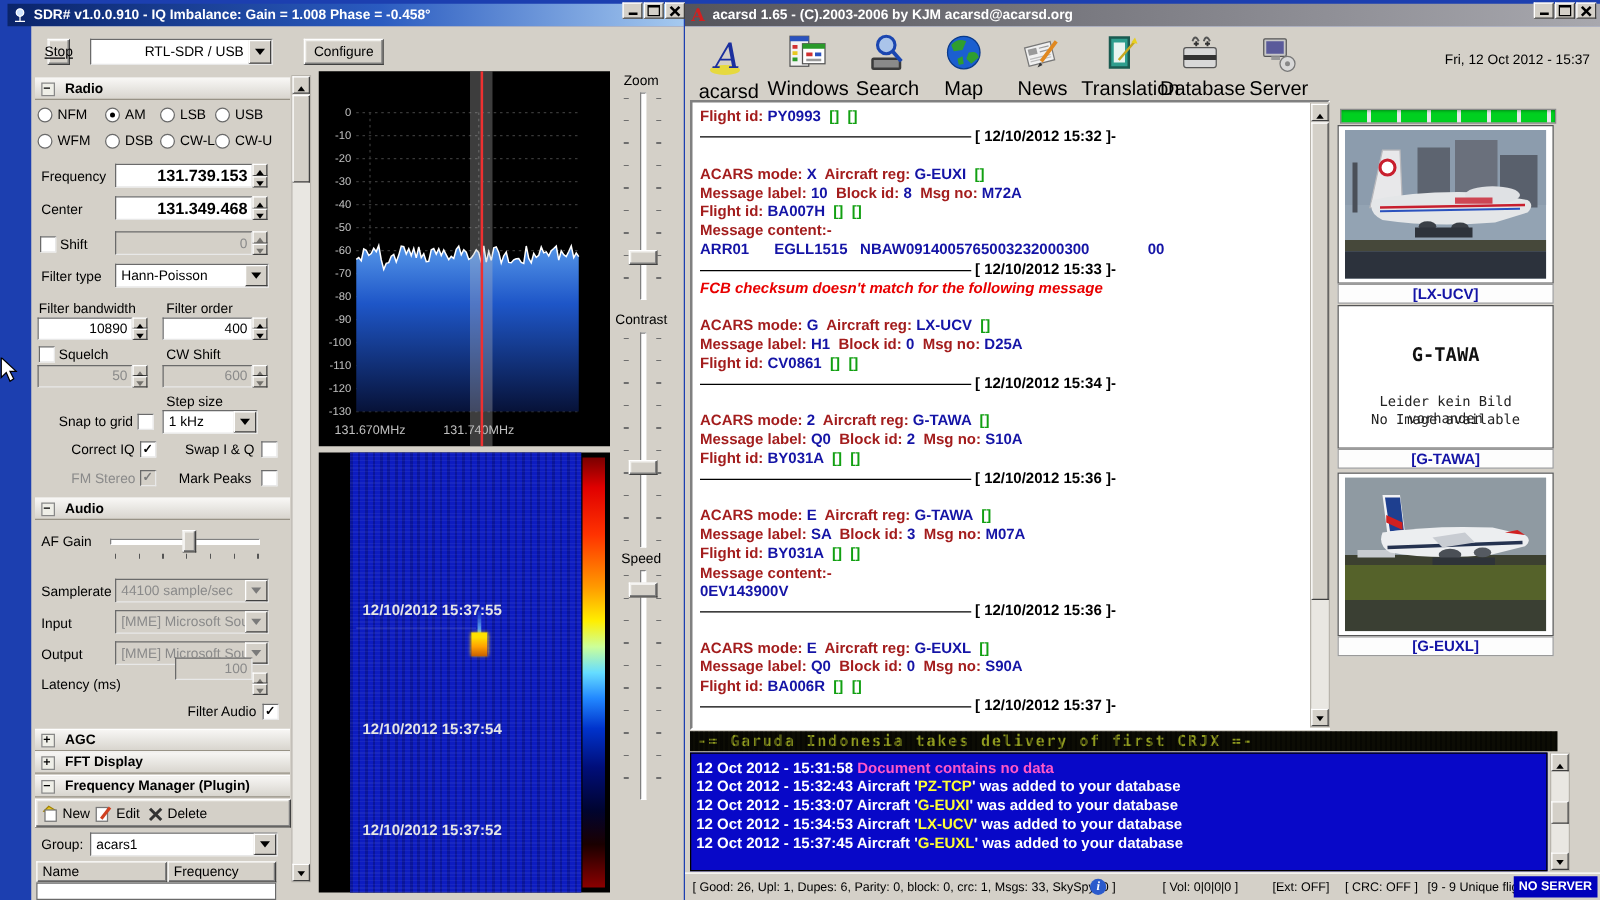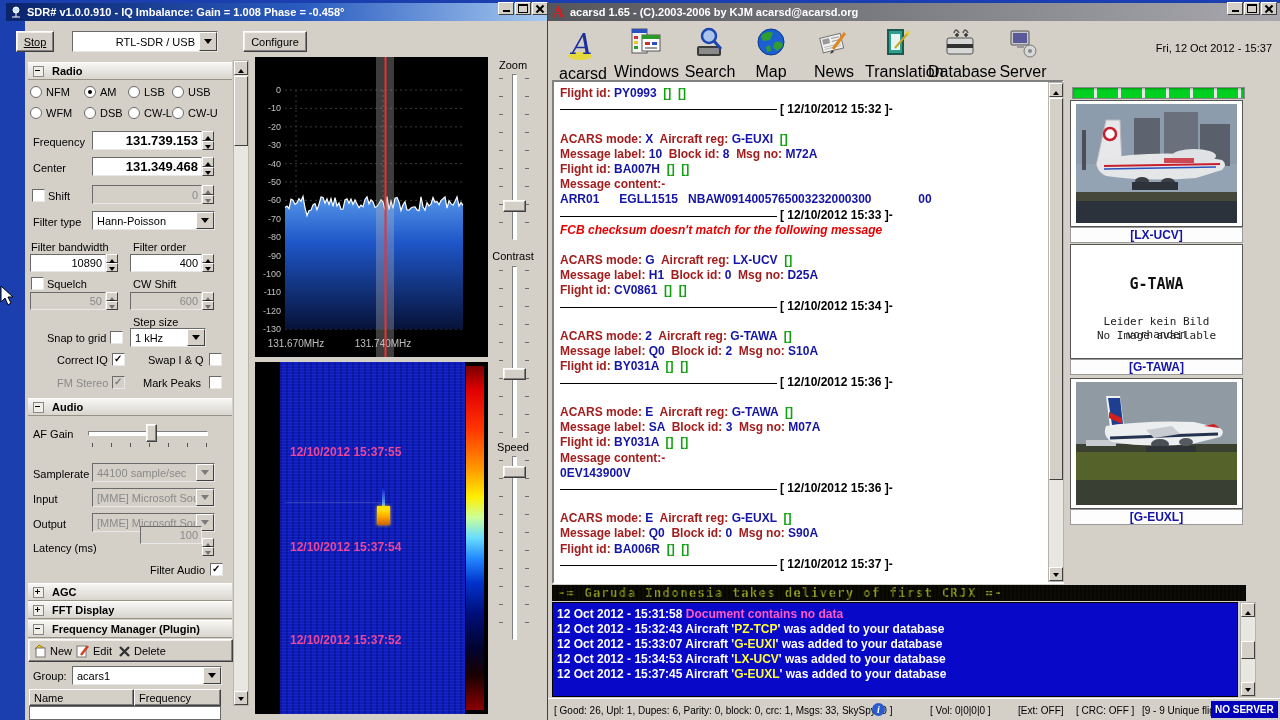--- a/index.html
+++ b/index.html
@@ -84,21 +84,21 @@
   .xlab{fill:#c0c0c0;font:10px "Liberation Sans",sans-serif;text-anchor:middle;}
   .specline{fill:none;stroke:#ffffff;stroke-width:1.2;}
   #waterfall{position:absolute;left:255px;top:362px;width:233px;height:352px;background:#000;}
   .wf-blue{position:absolute;left:25px;top:0;width:185px;height:352px;
            background:#0d1cc0;
            background-image:repeating-linear-gradient(0deg,rgba(255,255,255,.05) 0 1px,transparent 1px 3px),
                             repeating-linear-gradient(90deg,rgba(0,0,40,.25) 0 2px,transparent 2px 6px);}
   .wf-colorbar{position:absolute;left:211px;top:4px;width:18px;height:344px;
     background:linear-gradient(to bottom,#7a0000 0%,#e00000 7%,#ff3300 18%,#ff9900 30%,#ffee00 38%,
                #ccff99 44%,#66ddff 50%,#2288ff 56%,#0033cc 63%,#000e7a 72%,#000430 82%,#1a0000 90%,#6a0000 97%,#8a0000 100%);}
-  .wf-ts{position:absolute;left:35px;color:#ec4899;font:bold 12px "Liberation Sans",sans-serif;white-space:nowrap;}
+  .wf-ts{position:absolute;left:35px;color:#e5e5e5;font:bold 12px "Liberation Sans",sans-serif;white-space:nowrap;margin-top:36px;}
   .wf-streak{position:absolute;left:30px;top:140px;width:96px;height:1px;background:rgba(255,255,255,.16);}
   .wf-spike{position:absolute;left:127px;top:126px;width:3px;height:19px;background:linear-gradient(#0d1cc0,#6cc0f8);}
   .wf-blob{position:absolute;left:122px;top:144px;width:13px;height:19px;
            background:linear-gradient(#ffe000 20%,#ffa000 60%,#c86000);box-shadow:0 0 3px #ffd000;}
   
   .tool-item{position:absolute;width:64px;top:26px;text-align:center;}
   .tool-item svg{display:block;margin:0 auto;}
   .tool-label{font-size:16px;color:#000;margin-top:3px;}
   #msg-panel{position:absolute;left:552px;top:80px;width:512px;height:504px;background:#fff;
              border:2px solid;border-color:#808080 #fff #fff #808080;box-sizing:border-box;overflow:hidden;}
@@ -155,21 +155,21 @@
         <line x1="6" y1="7" x2="6" y2="11" stroke="#fff"></line>
         <line x1="2" y1="11" x2="10" y2="11" stroke="#fff"></line>
       </svg>
     <span class="tb-title">SDR# v1.0.0.910 - IQ Imbalance: Gain = 1.008 Phase = -0.458°</span>
   </div>
   <span class="winbtn min" style="left:498px;"></span>
   <span class="winbtn max" style="left:515px;"></span>
   <span class="winbtn cls" style="left:532px;"></span>
   <div class="winbody" style="left:25px;top:21px;width:522px;height:699px;"></div>
 
-  <div class="btn" style="left:16px;top:31px;width:38px;height:21px;text-decoration:underline;">
+  <div class="btn" style="left:38px;top:31px;width:18px;height:21px;text-decoration:underline;">
       <span>Stop</span>
     </div>
   <div class="combo" style="left:72px;top:31px;width:146px;height:21px;text-align:right;">
     <span class="ctext">RTL-SDR / USB</span>
     <span class="cbtn"></span>
   </div>
   <div class="btn" style="left:243px;top:31px;width:64px;height:21px;">
       <span>Configure</span>
     </div>
 
@@ -437,21 +437,21 @@
 
   <div id="waterfall">
     <div class="wf-blue"></div>
     <div class="wf-streak"></div>
     <div class="wf-spike"></div>
     <div class="wf-blob"></div>
     <div class="wf-colorbar"></div>
     <div>
         <div class="wf-ts" style="top: 83px;">12/10/2012 15:37:55</div>
         <div class="wf-ts" style="top: 178px;">12/10/2012 15:37:54</div>
-        <div class="wf-ts" style="top: 271px;">12/10/2012 15:37:52</div>
+        <div class="wf-ts" style="top: 259px;">12/10/2012 15:37:52</div>
       </div>
   </div>
 
   <span class="slabel" style="left:478px;top:59px;">Zoom</span>
   <div class="vslider" style="left:494px;top:74px;height:166px;">
     <div class="vticks l"></div>
     <div class="vticks r"></div>
     <div class="vtrack"></div>
     <div class="vthumb" style="top:126px;"></div>
   </div>

